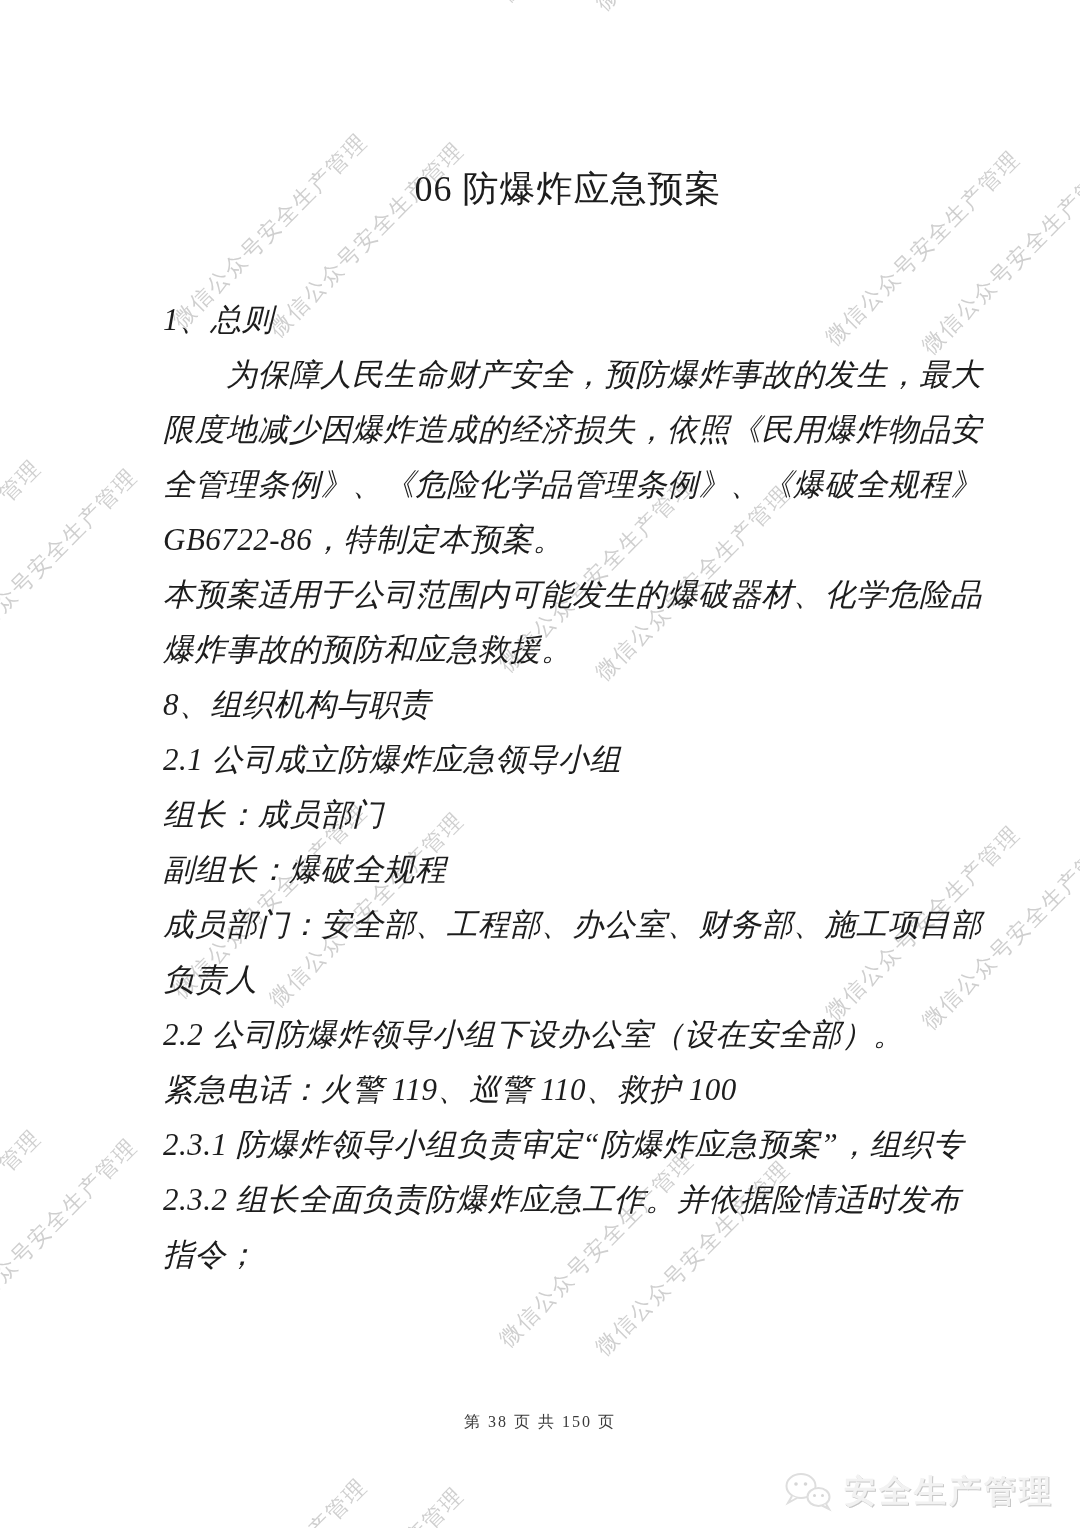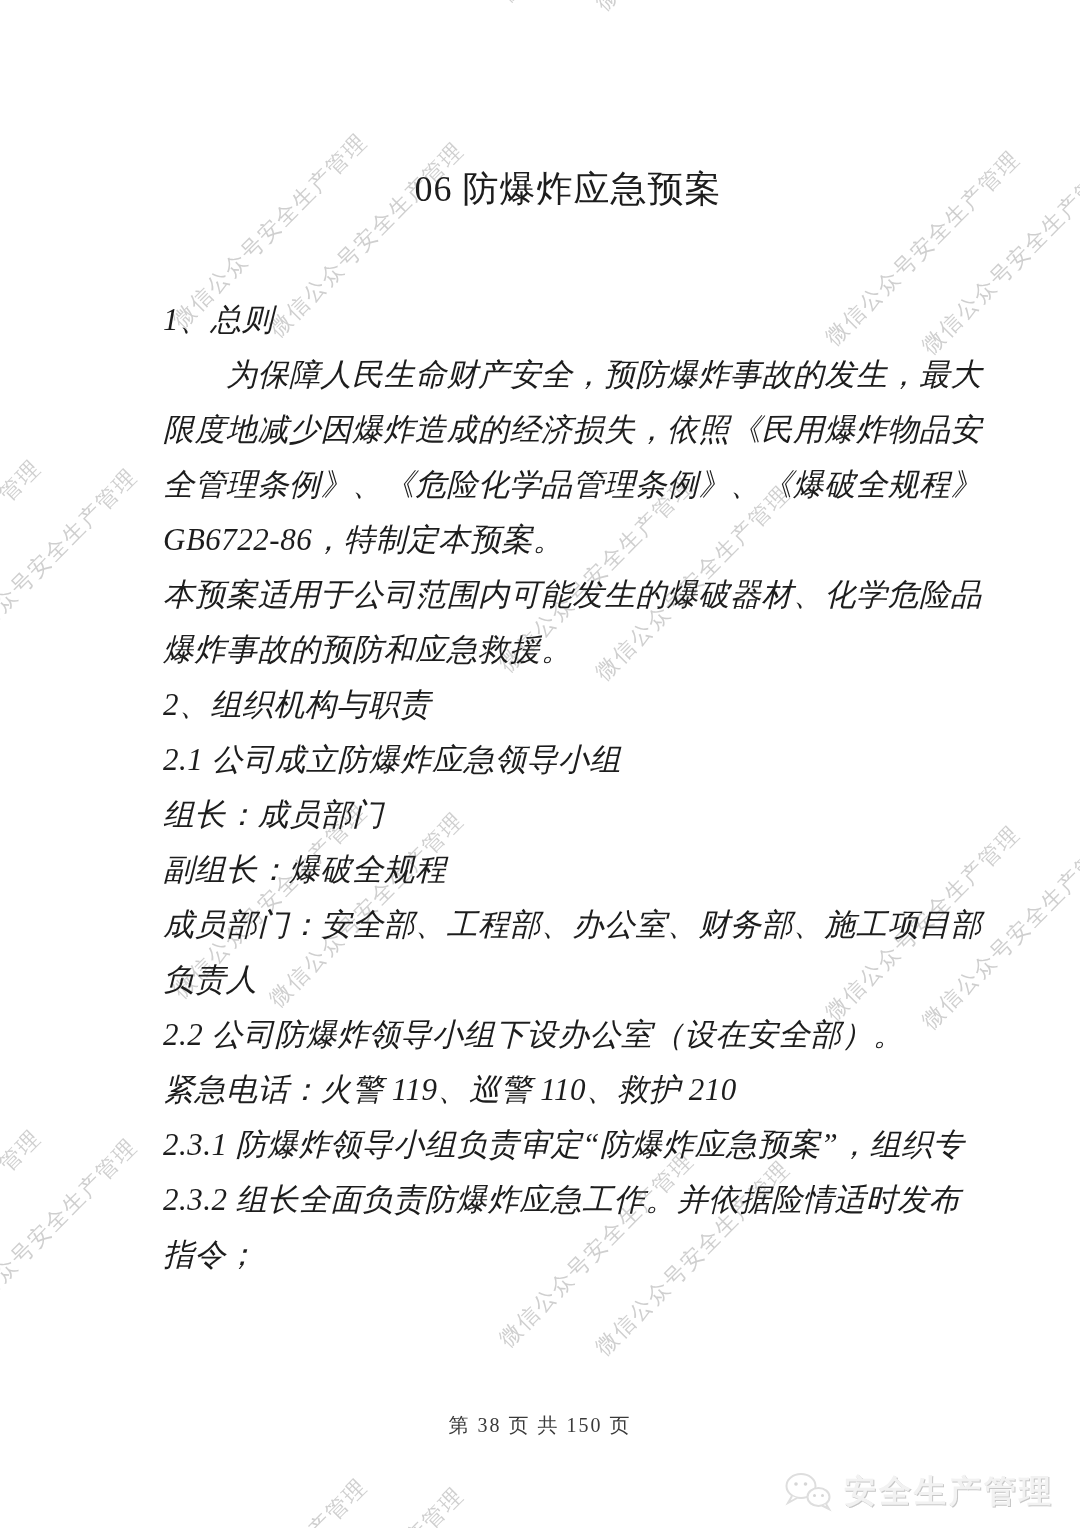--- a/index.html
+++ b/index.html
@@ -73,21 +73,21 @@
     font-style: italic;
   }
 
   
   .page-footer {
     position: absolute;
     top: 1412px;
     left: 0;
     width: 100%;
     text-align: center;
-    font-size: 20px;
+    font-size: 16px;
     color: #3a3a3a;
     letter-spacing: 2px;
     z-index: 2;
   }
 
   
   .brand {
     position: absolute;
     top: 1470px;
     right: 26px;
@@ -123,28 +123,28 @@
   <h1 class="doc-title">06  防爆炸应急预案</h1>
 
   <div class="doc-body">
     <div class="doc-line">1、总则</div>
     <div class="doc-line">　　为保障人民生命财产安全，预防爆炸事故的发生，最大</div>
     <div class="doc-line">限度地减少因爆炸造成的经济损失，依照《民用爆炸物品安</div>
     <div class="doc-line">全管理条例》、《危险化学品管理条例》、《爆破全规程》</div>
     <div class="doc-line">GB6722-86，特制定本预案。</div>
     <div class="doc-line">本预案适用于公司范围内可能发生的爆破器材、化学危险品</div>
     <div class="doc-line">爆炸事故的预防和应急救援。</div>
-    <div class="doc-line">2、组织机构与职责</div>
+    <div class="doc-line">8、组织机构与职责</div>
     <div class="doc-line">2.1 公司成立防爆炸应急领导小组</div>
     <div class="doc-line">组长：成员部门</div>
     <div class="doc-line">副组长：爆破全规程</div>
     <div class="doc-line">成员部门：安全部、工程部、办公室、财务部、施工项目部</div>
     <div class="doc-line">负责人</div>
     <div class="doc-line">2.2 公司防爆炸领导小组下设办公室（设在安全部）。</div>
-    <div class="doc-line">紧急电话：火警 119、巡警 110、救护 210</div>
+    <div class="doc-line">紧急电话：火警 119、巡警 110、救护 100</div>
     <div class="doc-line">2.3.1 防爆炸领导小组负责审定“防爆炸应急预案”，组织专</div>
     <div class="doc-line">2.3.2 组长全面负责防爆炸应急工作。并依据险情适时发布</div>
     <div class="doc-line">指令；</div>
   </div>
 
   <div class="page-footer">第 38 页 共 150 页</div>
 
   <div class="brand">
     <svg class="wechat-icon" width="52" height="44" viewBox="0 0 52 44" aria-hidden="true">
       <g fill="none" stroke="#dedede" stroke-width="2">

